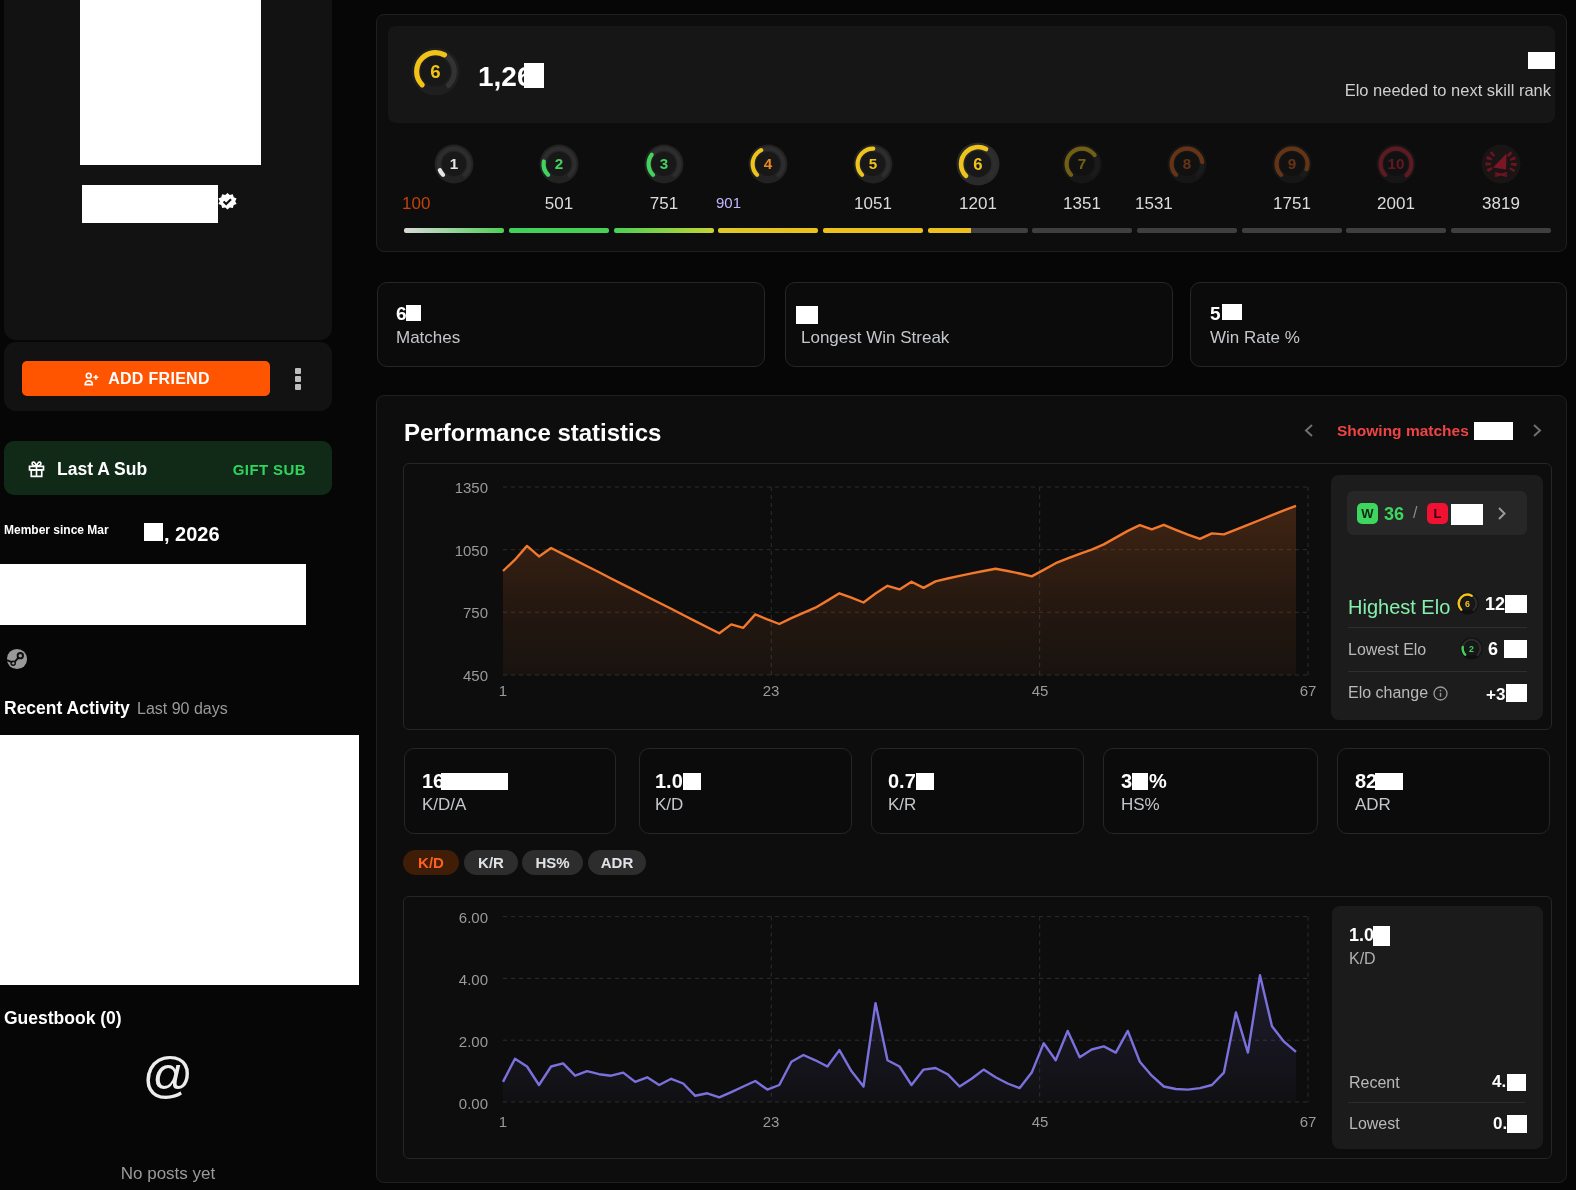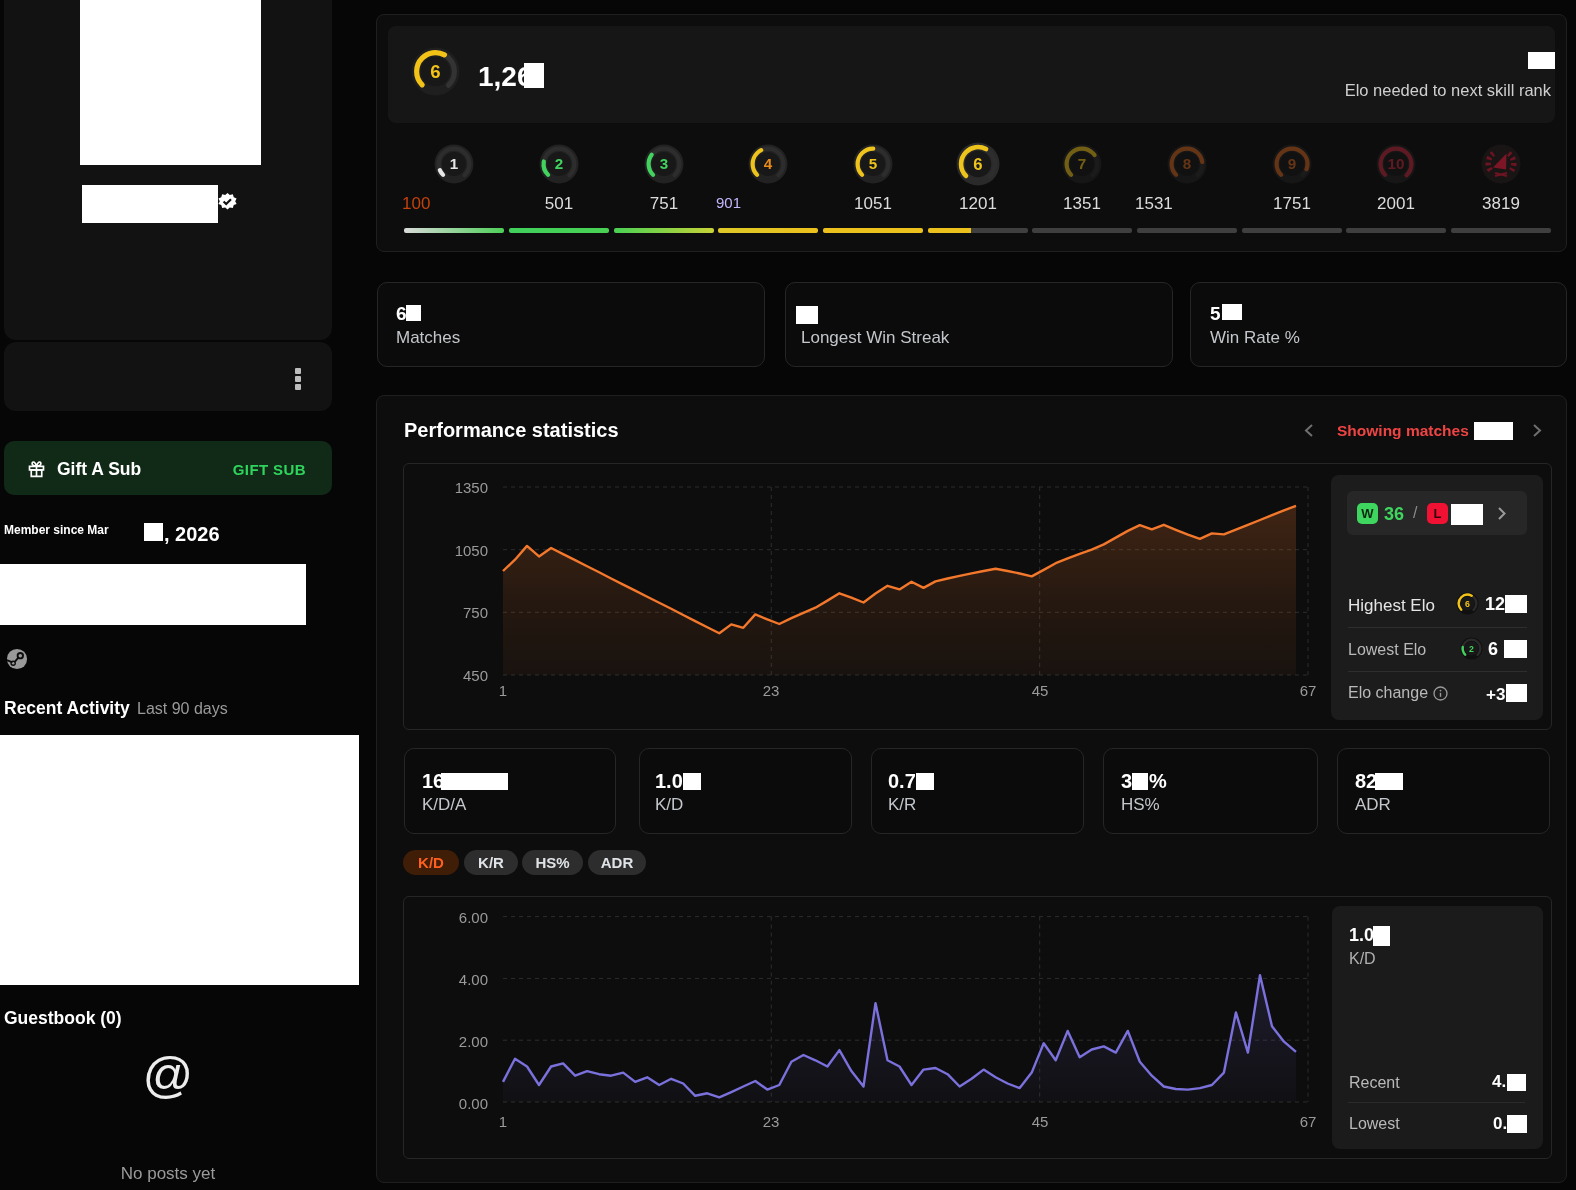--- a/index.html
+++ b/index.html
@@ -23,36 +23,44 @@
 <div class="wb" style="left:80px;top:0;width:181px;height:165px"></div>
 <div class="wb" style="left:82px;top:185px;width:136px;height:38px"></div>
 <div class="abs" style="left:217px;top:192px;width:21px;height:21px">
 <svg width="21" height="21" viewBox="0 0 24 24">
         <path d="M12 1l2.6 2.4 3.5-.7 1 3.4 3.3 1.3-1.6 3.1 1.6 3.1-3.3 1.3-1 3.4-3.5-.7L12 20l-2.6-2.4-3.5.7-1-3.4-3.3-1.3 1.6-3.1L1.6 7.4l3.3-1.3 1-3.4 3.5.7z" fill="#fff"></path>
         <path d="M7.5 10.8l3 3 5.5-5.6" stroke="#111" stroke-width="2.4" fill="none"></path>
       </svg>
 </div>
 
 <div class="abs" style="left:4px;top:342px;width:328px;height:69px;background:#121212;border-radius:12px"></div>
+<div class="abs" style="left:22px;top:361px;width:248px;height:35px;background:#ff5500;border-radius:5px;
+  display:flex;align-items:center;justify-content:center;gap:8px;font-weight:bold;font-size:16px;letter-spacing:.3px;color:#fff">
+<svg width="18" height="18" viewBox="0 0 24 24" fill="none" stroke="#fff" stroke-width="2.1">
+        <circle cx="9" cy="7.5" r="3.2"></circle>
+        <path d="M4.2 19.5c0-3 2.2-5 4.8-5s4.8 2 4.8 5z"></path>
+        <path d="M18.5 6.5V13M15.2 9.7h6.6"></path>
+      </svg>
+ADD FRIEND</div>
 <div class="abs" style="left:295px;top:368px">
 <div style="width:5.5px;height:5.5px;background:#bdbdbd;border-radius:1px;margin-bottom:2.5px"></div>
 <div style="width:5.5px;height:5.5px;background:#bdbdbd;border-radius:1px;margin-bottom:2.5px"></div>
 <div style="width:5.5px;height:5.5px;background:#bdbdbd;border-radius:1px"></div>
 </div>
 
 <div class="abs" style="left:4px;top:441px;width:328px;height:54px;background:#112a18;border-radius:10px"></div>
 <div class="abs" style="left:26px;top:458px;width:21px;height:21px">
 <svg width="21" height="21" viewBox="0 0 24 24" fill="none" stroke="#fff" stroke-width="1.9">
         <path d="M4 9.5h16v4H4z"></path>
         <path d="M6 13.5h12V21H6z"></path>
         <path d="M12 9.5V21"></path>
         <path d="M12 9.2C8.6 9.2 7 8 7 6.4 7 5 8.2 4.2 9.4 4.8c1.4.7 2.6 4.4 2.6 4.4zm0 0c3.4 0 5-1.2 5-2.8 0-1.4-1.2-2.2-2.4-1.6-1.4.7-2.6 4.4-2.6 4.4z"></path>
       </svg>
 </div>
-<div class="abs" style="left:57px;top:459px;font-size:17.5px;font-weight:bold;color:#fff">Gift A Sub</div>
+<div class="abs" style="left:57px;top:459px;font-size:17.5px;font-weight:bold;color:#fff">Last A Sub</div>
 <div class="abs" style="left:196px;top:461px;width:110px;text-align:right;font-size:15px;font-weight:bold;color:#2fd45c;letter-spacing:.4px">GIFT SUB</div>
 
 <div class="abs" style="left:4px;top:523px;font-size:12px;font-weight:bold;color:#fff">Member since Mar</div>
 <div class="wb" style="left:144px;top:523px;width:19px;height:18px"></div>
 <div class="abs" style="left:164px;top:523px;font-size:20px;font-weight:bold;color:#fff">, 2026</div>
 
 <div class="wb" style="left:0;top:564px;width:306px;height:61px"></div>
 
 <div class="abs" style="left:6px;top:648px;width:22px;height:22px">
 <svg width="22" height="22" viewBox="0 0 24 24">
@@ -193,21 +201,21 @@
 <div class="abs num" style="left:396px;top:303px">6</div>
 <div class="wb" style="left:406px;top:305px;width:15px;height:16px"></div>
 <div class="abs lbl" style="left:396px;top:328px">Matches</div>
 <div class="wb" style="left:796px;top:306px;width:22px;height:18px"></div>
 <div class="abs lbl" style="left:801px;top:328px">Longest Win Streak</div>
 <div class="abs num" style="left:1210px;top:303px">5</div>
 <div class="wb" style="left:1222px;top:304px;width:20px;height:16px"></div>
 <div class="abs lbl" style="left:1210px;top:328px">Win Rate %</div>
 
 <div class="abs" style="left:376px;top:395px;width:1191px;height:788px;background:#0d0d0d;border:1px solid #1f1f1f;border-radius:8px"></div>
-<div class="abs" style="left:404px;top:419px;font-size:20px;font-weight:bold;color:#fff">Performance statistics</div>
+<div class="abs" style="left:404px;top:419px;font-size:24px;font-weight:bold;color:#fff">Performance statistics</div>
 <div class="abs" style="left:1303px;top:423px;width:12px;height:15px">
 <svg width="12" height="15" viewBox="0 0 12 15">
         <path d="M9 2L3 7.5 9 13" stroke="#6f6f6f" stroke-width="2" fill="none"></path>
       </svg></div>
 <div class="abs" style="left:1337px;top:422px;font-size:15.5px;font-weight:bold;color:#ef4444">Showing matches</div>
 <div class="wb" style="left:1474px;top:422px;width:39px;height:18px"></div>
 <div class="abs" style="left:1531px;top:423px;width:12px;height:15px">
 <svg width="12" height="15" viewBox="0 0 12 15">
         <path d="M3 2l6 5.5L3 13" stroke="#6f6f6f" stroke-width="2" fill="none"></path>
       </svg></div>
@@ -268,21 +276,21 @@
 <div class="abs" style="left:1357px;top:503px;width:21px;height:21px;background:#3fd65f;border-radius:5px;display:flex;align-items:center;justify-content:center;font-size:13px;font-weight:bold;color:#0c2a12">W</div>
 <div class="abs" style="left:1384px;top:504px;font-size:18px;font-weight:bold;color:#3fd65f">36</div>
 <div class="abs" style="left:1413px;top:504px;font-size:16px;color:#8a8a8a">/</div>
 <div class="abs" style="left:1427px;top:503px;width:21px;height:21px;background:#f01133;border-radius:5px;display:flex;align-items:center;justify-content:center;font-size:13px;font-weight:bold;color:#33050d">L</div>
 <div class="wb" style="left:1451px;top:504px;width:32px;height:21px"></div>
 <div class="abs" style="left:1496px;top:506px;width:11px;height:15px">
 <svg width="11" height="15" viewBox="0 0 11 15">
         <path d="M3 2l5.5 5.5L3 13" stroke="#9a9a9a" stroke-width="2" fill="none"></path>
       </svg></div>
 
-<div class="abs" style="left:1348px;top:596px;font-size:17px;color:#e5e5e5">Highest Elo</div>
+<div class="abs" style="left:1348px;top:596px;font-size:20px;color:#86efac">Highest Elo</div>
 <div class="abs" style="left:1456px;top:592px;width:23px;height:23px"><svg width="23" height="23" viewBox="0 0 23 23">
         <circle cx="11.5" cy="11.5" r="11.0" fill="#101010"></circle>
         <circle cx="11.5" cy="11.5" r="6.9" fill="#181818"></circle>
         <circle cx="11.5" cy="11.5" r="8.855" fill="none" stroke="#2b2b2b" stroke-width="2.415" stroke-dasharray="41.73 55.64" transform="rotate(135 11.5 11.5)" stroke-linecap="round"></circle>
         <circle cx="11.5" cy="11.5" r="8.855" fill="none" stroke="#f2c217" stroke-width="2.415" stroke-dasharray="25.04 55.64" transform="rotate(135 11.5 11.5)" stroke-linecap="round"></circle>
         <text x="11.5" y="14.6464" text-anchor="middle" font-family="Liberation Sans,sans-serif" font-weight="bold" font-size="8.74" fill="#f2c217">6</text>
       </svg></div>
 <div class="abs" style="left:1485px;top:594px;font-size:18px;font-weight:bold;color:#fff">12</div>
 <div class="wb" style="left:1505px;top:595px;width:22px;height:18px"></div>
 <div class="abs" style="left:1348px;top:627px;width:179px;height:1px;background:#2e2e2e"></div>

